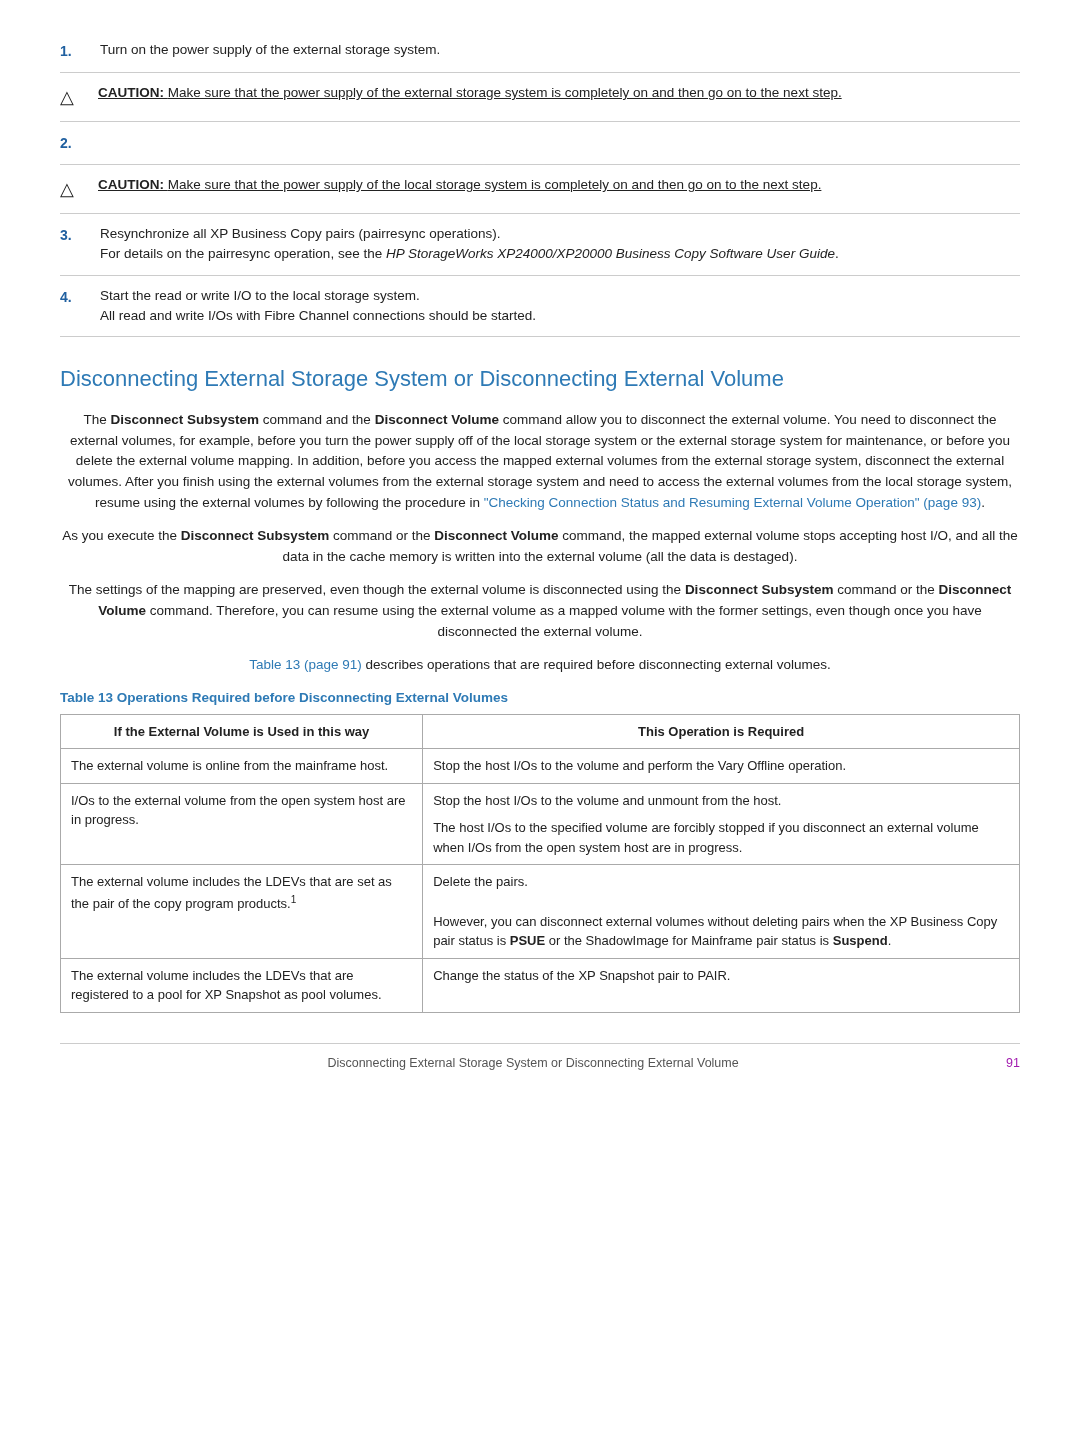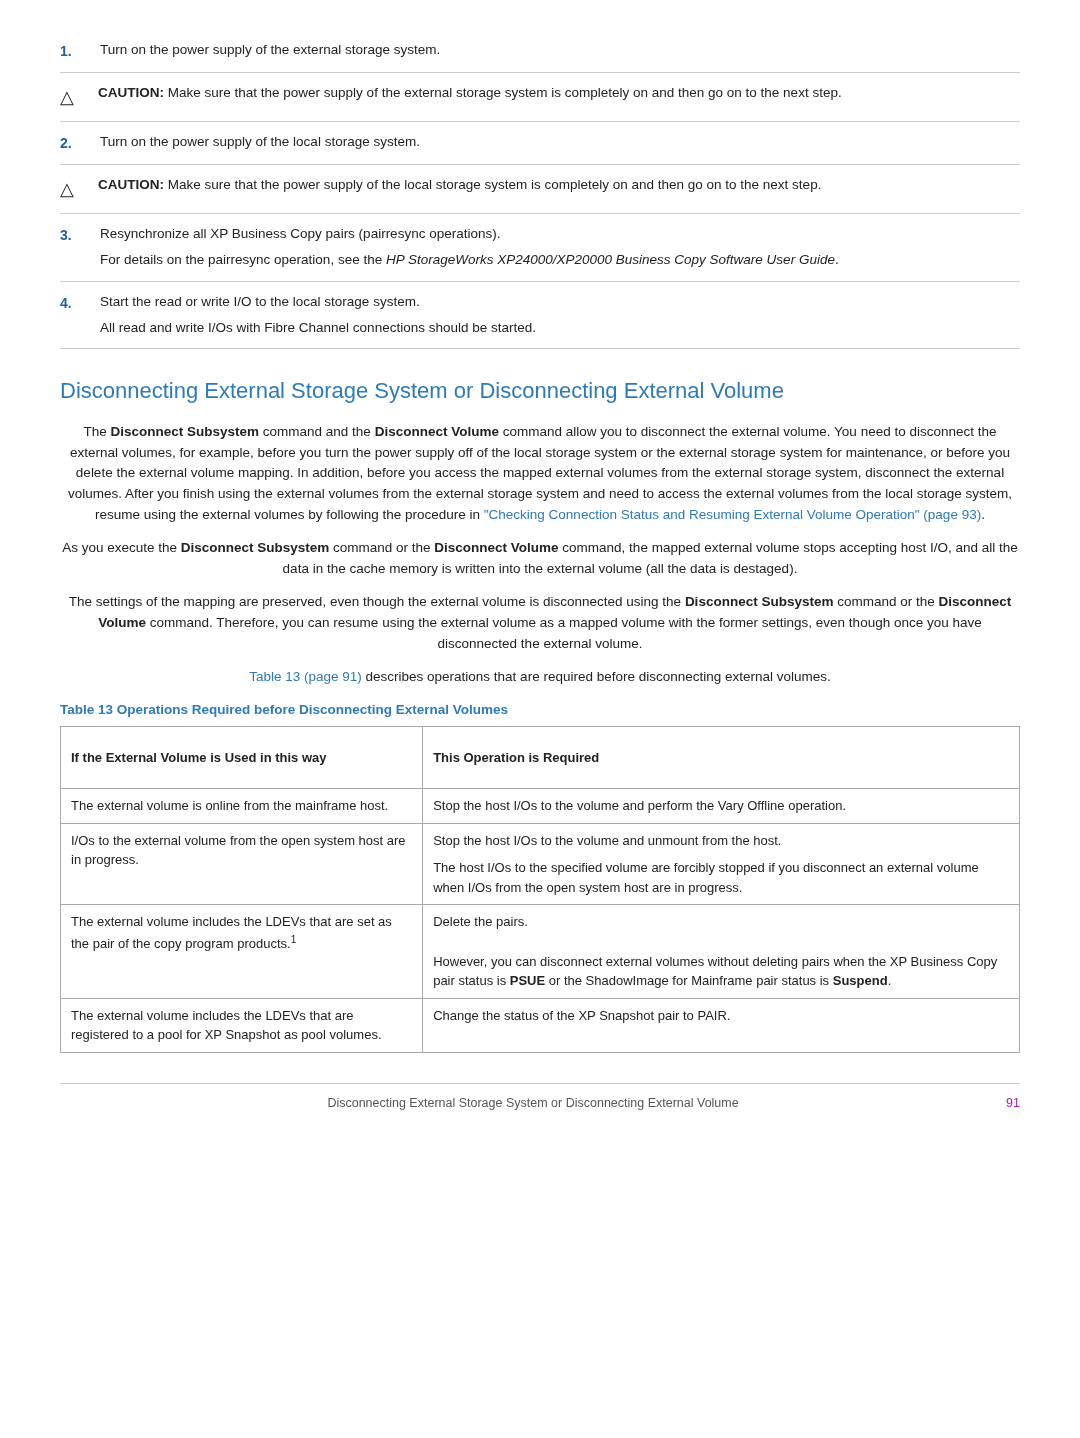--- a/index.html
+++ b/index.html
@@ -42,29 +42,29 @@
       gap: 14px;
     }
     .caution-triangle {
       font-size: 18px;
       color: #222;
       min-width: 24px;
       padding-top: 1px;
     }
     .caution-block .caution-content {
       flex: 1;
+      text-decoration: underline;
     }
     .caution-label {
       font-weight: bold;
       font-size: 13.5px;
     }
 
     
     .sub-para {
-      margin-top: 6px;
       margin-left: 0;
     }
     .italic { font-style: italic; }
 
     
     .section-heading {
       color: #2e7ab5;
       font-size: 22px;
       font-weight: normal;
       margin: 28px 0 16px 0;
@@ -89,22 +89,22 @@
     }
     table.data-table {
       width: 100%;
       border-collapse: collapse;
       margin-bottom: 20px;
       font-size: 13px;
     }
     table.data-table th {
       background: #fff;
       font-weight: bold;
-      text-align: left;
-      padding: 21px 10px;
+      text-align: center;
+      padding: 7px 10px;
       border: 1px solid #aaa;
       font-size: 13px;
     }
     table.data-table td {
       padding: 7px 10px;
       border: 1px solid #aaa;
       vertical-align: top;
       line-height: 1.5;
     }
     .superscript { font-size: 10px; vertical-align: super; }
@@ -133,21 +133,20 @@
 <div class="caution-block">
   <div class="caution-triangle">△</div>
   <div class="caution-content">
     <span class="caution-label">CAUTION:</span>
     <span> </span><span>Make sure that the power supply of the external storage system is completely on and then go on to the next step.</span>
   </div>
 </div>
 
 <div class="numbered-item">
   <div class="num">2.</div>
-  <div class="content">Turn on the power supply of the local storage system.</div>
 </div>
 
 <div class="caution-block">
   <div class="caution-triangle">△</div>
   <div class="caution-content">
     <span class="caution-label">CAUTION:</span>
     <span> </span><span>Make sure that the power supply of the local storage system is completely on and then go on to the next step.</span>
   </div>
 </div>
 

